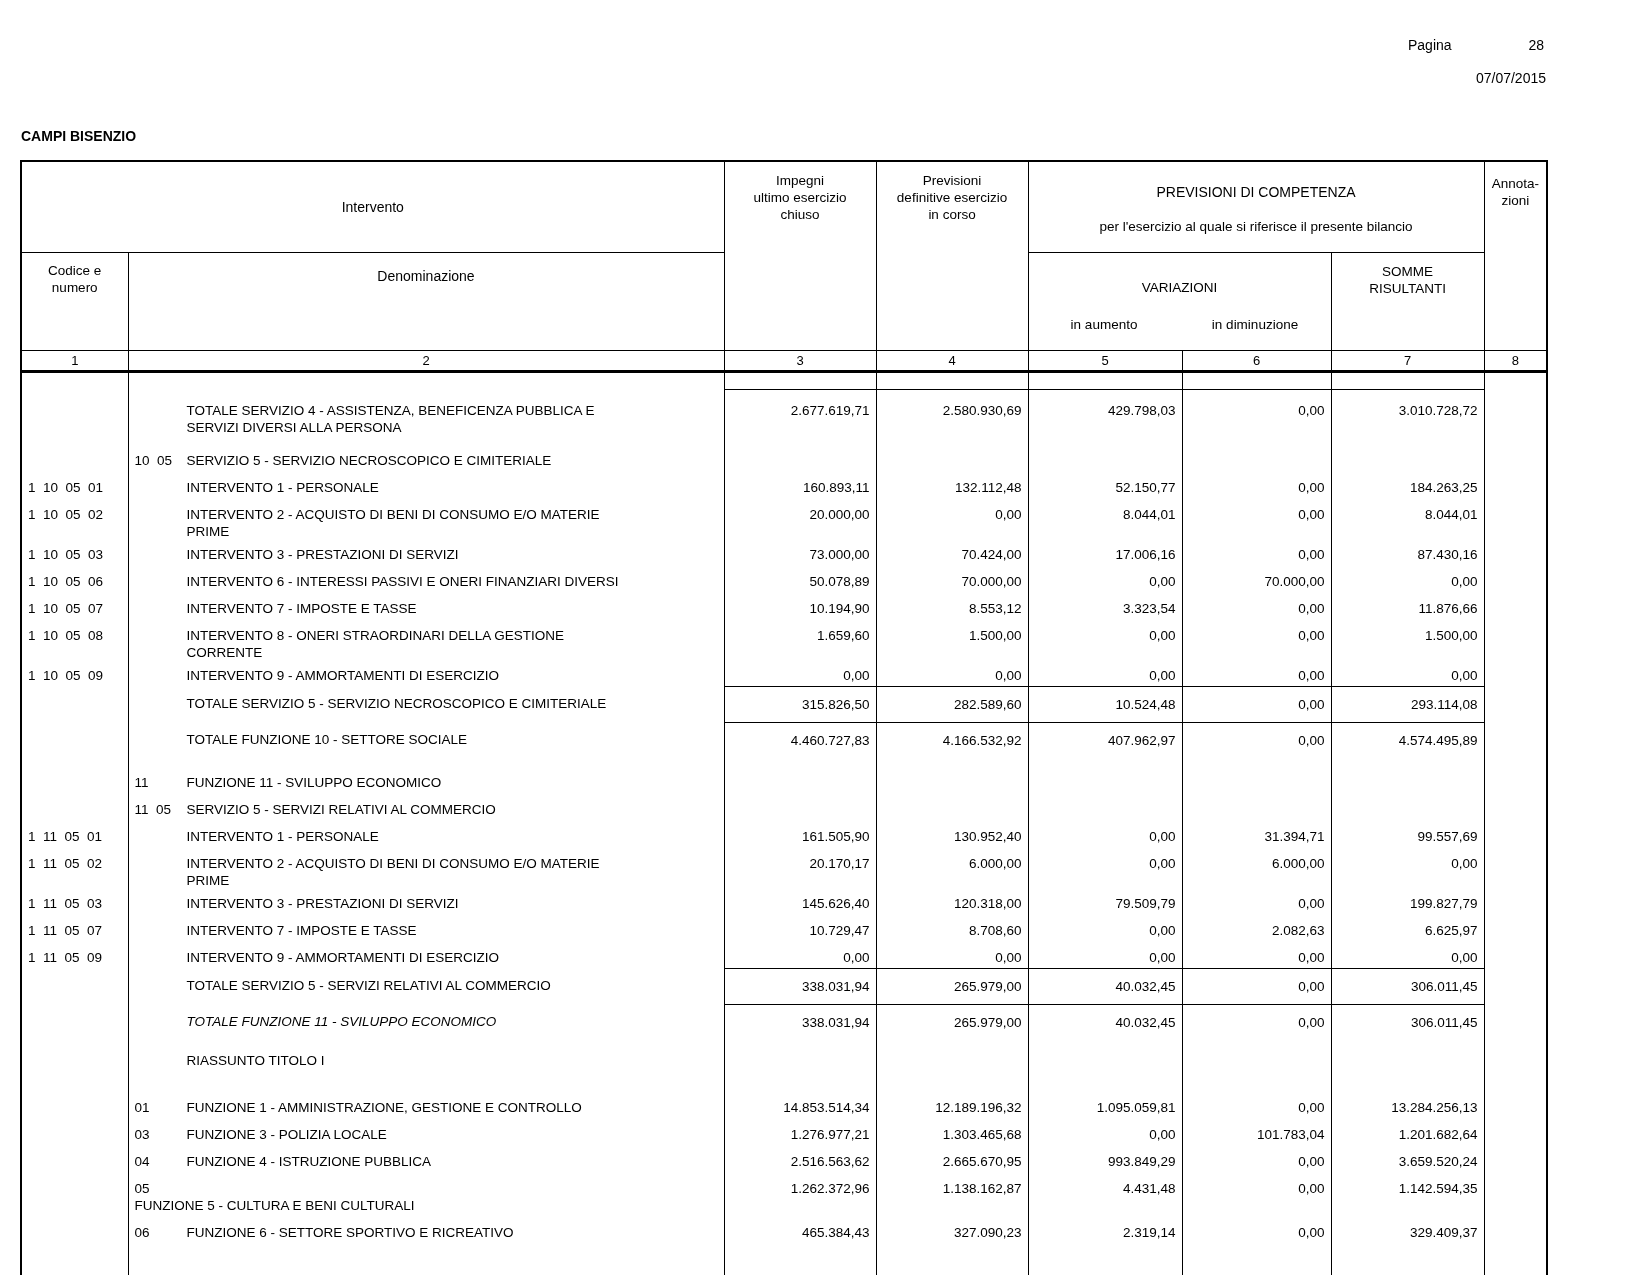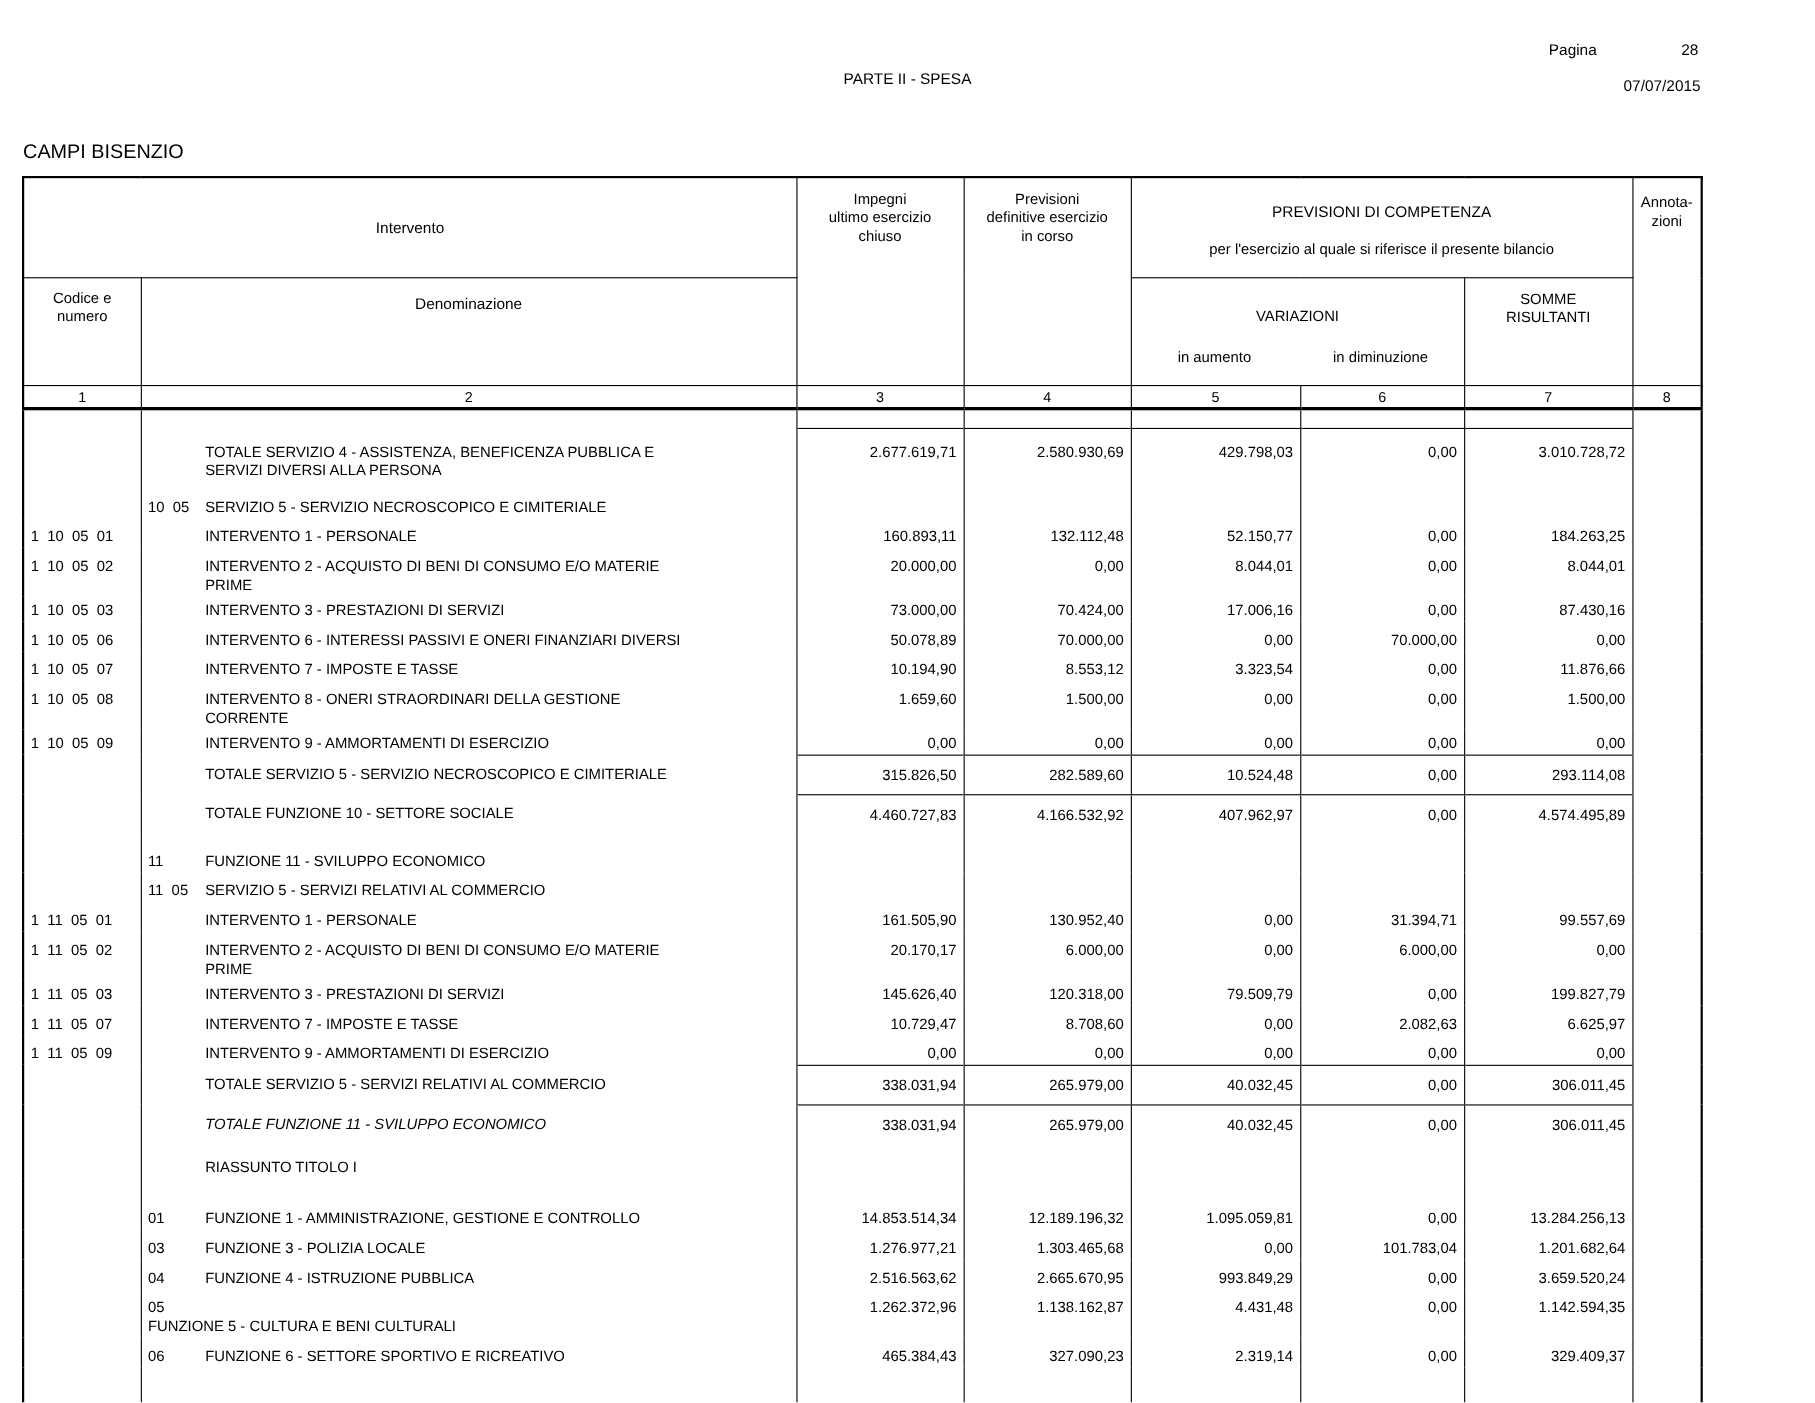--- a/index.html
+++ b/index.html
@@ -10,21 +10,21 @@
     color:#000;
   }
   .page { position:relative; width:1650px; height:1275px; background:#fff; overflow:hidden; }
 
   
   .title    { position:absolute; top:28px;  left:0; width:100%; text-align:center; font-size:19px; font-weight:bold; letter-spacing:0.2px; }
   .subtitle { position:absolute; top:63px;  left:0; width:100%; text-align:center; font-size:14px; }
   .pagina   { position:absolute; top:37px;  left:1408px; font-size:14px; }
   .pagenum  { position:absolute; top:37px;  right:106px; font-size:14px; }
   .repdate  { position:absolute; top:70px;  right:104px; font-size:14px; }
-  .entity   { position:absolute; top:128px; left:21px;  font-size:18px; }
+  .entity   { position:absolute; top:128px; left:21px;  font-size:14px;font-weight:bold; }
 
   
   table {
     position:absolute; left:20px; top:160px; width:1526px;
     border-collapse:collapse; table-layout:fixed;
     border:2px solid #000;
   }
   th {
     border:1.5px solid #000;
     font-weight:normal; font-size:13.5px; line-height:17px;
@@ -56,21 +56,20 @@
   .denwrap { display:flex; align-items:flex-start; padding-left:6px; }
   .code2   { width:52px; flex:none; white-space:pre; }
   .den-text{ white-space:pre; width:532px; }
   tr.hl td:nth-child(n+3):nth-child(-n+7) { border-top:1.5px solid #000; }
 </style>
 </head>
 <body>
 
 <div class="page">
 
-  <div class="subtitle">PARTE II - SPESA</div>
   <div class="pagina">Pagina</div>
   <div class="pagenum">28</div>
   <div class="repdate">07/07/2015</div>
   <div class="entity">CAMPI BISENZIO</div>
 
   <table>
     <colgroup>
       <col style="width:107px">
         <col style="width:596px">
         <col style="width:152px">

